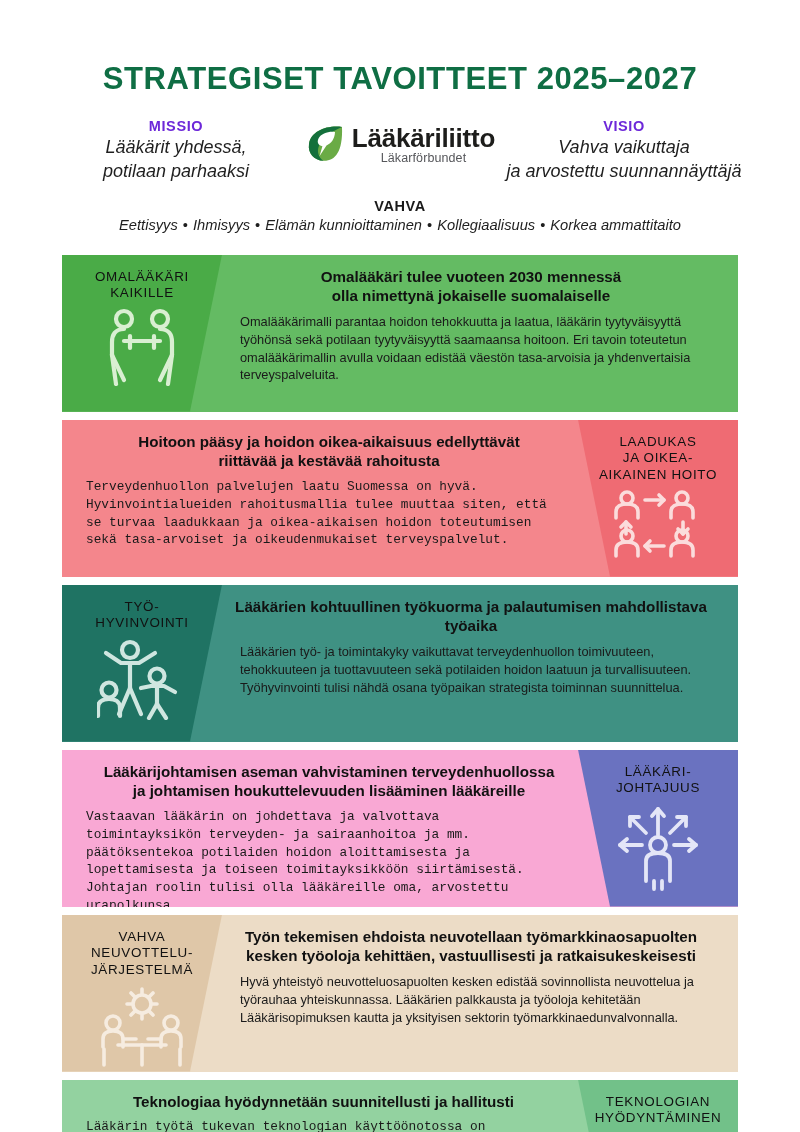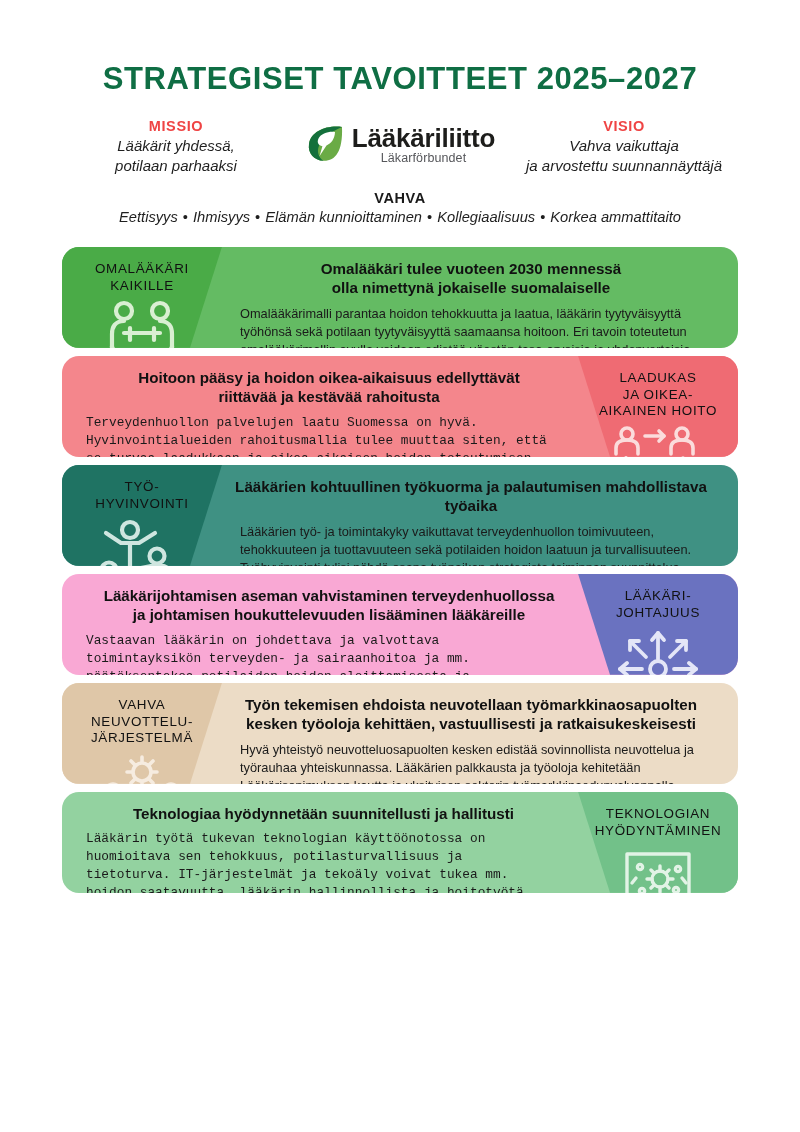--- a/index.html
+++ b/index.html
@@ -44,25 +44,25 @@
     flex: 0 0 210px;
     display: flex;
     align-items: flex-start;
     justify-content: center;
     padding-top: 5px;
   }
   .intro-heading {
     font-size: 14.5px;
     font-weight: bold;
     letter-spacing: 0.6px;
-    color: #ef4444;
+    color: #6d28d9;
     margin: 0 0 2px 0;
   }
   .intro-text {
-    font-size: 15px;
+    font-size: 18px;
     font-style: italic;
     color: #1f1f1f;
     line-height: 1.32;
   }
 
   
   .logo {
     display: flex;
     align-items: center;
     gap: 7px;
@@ -103,25 +103,24 @@
   .values-sep { padding: 0 5px; font-style: normal; }
 
   
   .bands {
     margin-top: 22px;
     padding: 0 62px;
     box-sizing: border-box;
   }
   .band {
     position: relative;
-    height: 101px;
+    height: 157px;
     margin-bottom: 8px;
     overflow: hidden;
     display: flex;
-    border-radius: 17px;
   }
   .band:last-child { margin-bottom: 0; }
 
   .side-panel {
     position: relative;
     flex: 0 0 auto;
     width: 160px;
     display: flex;
     flex-direction: column;
     align-items: center;

